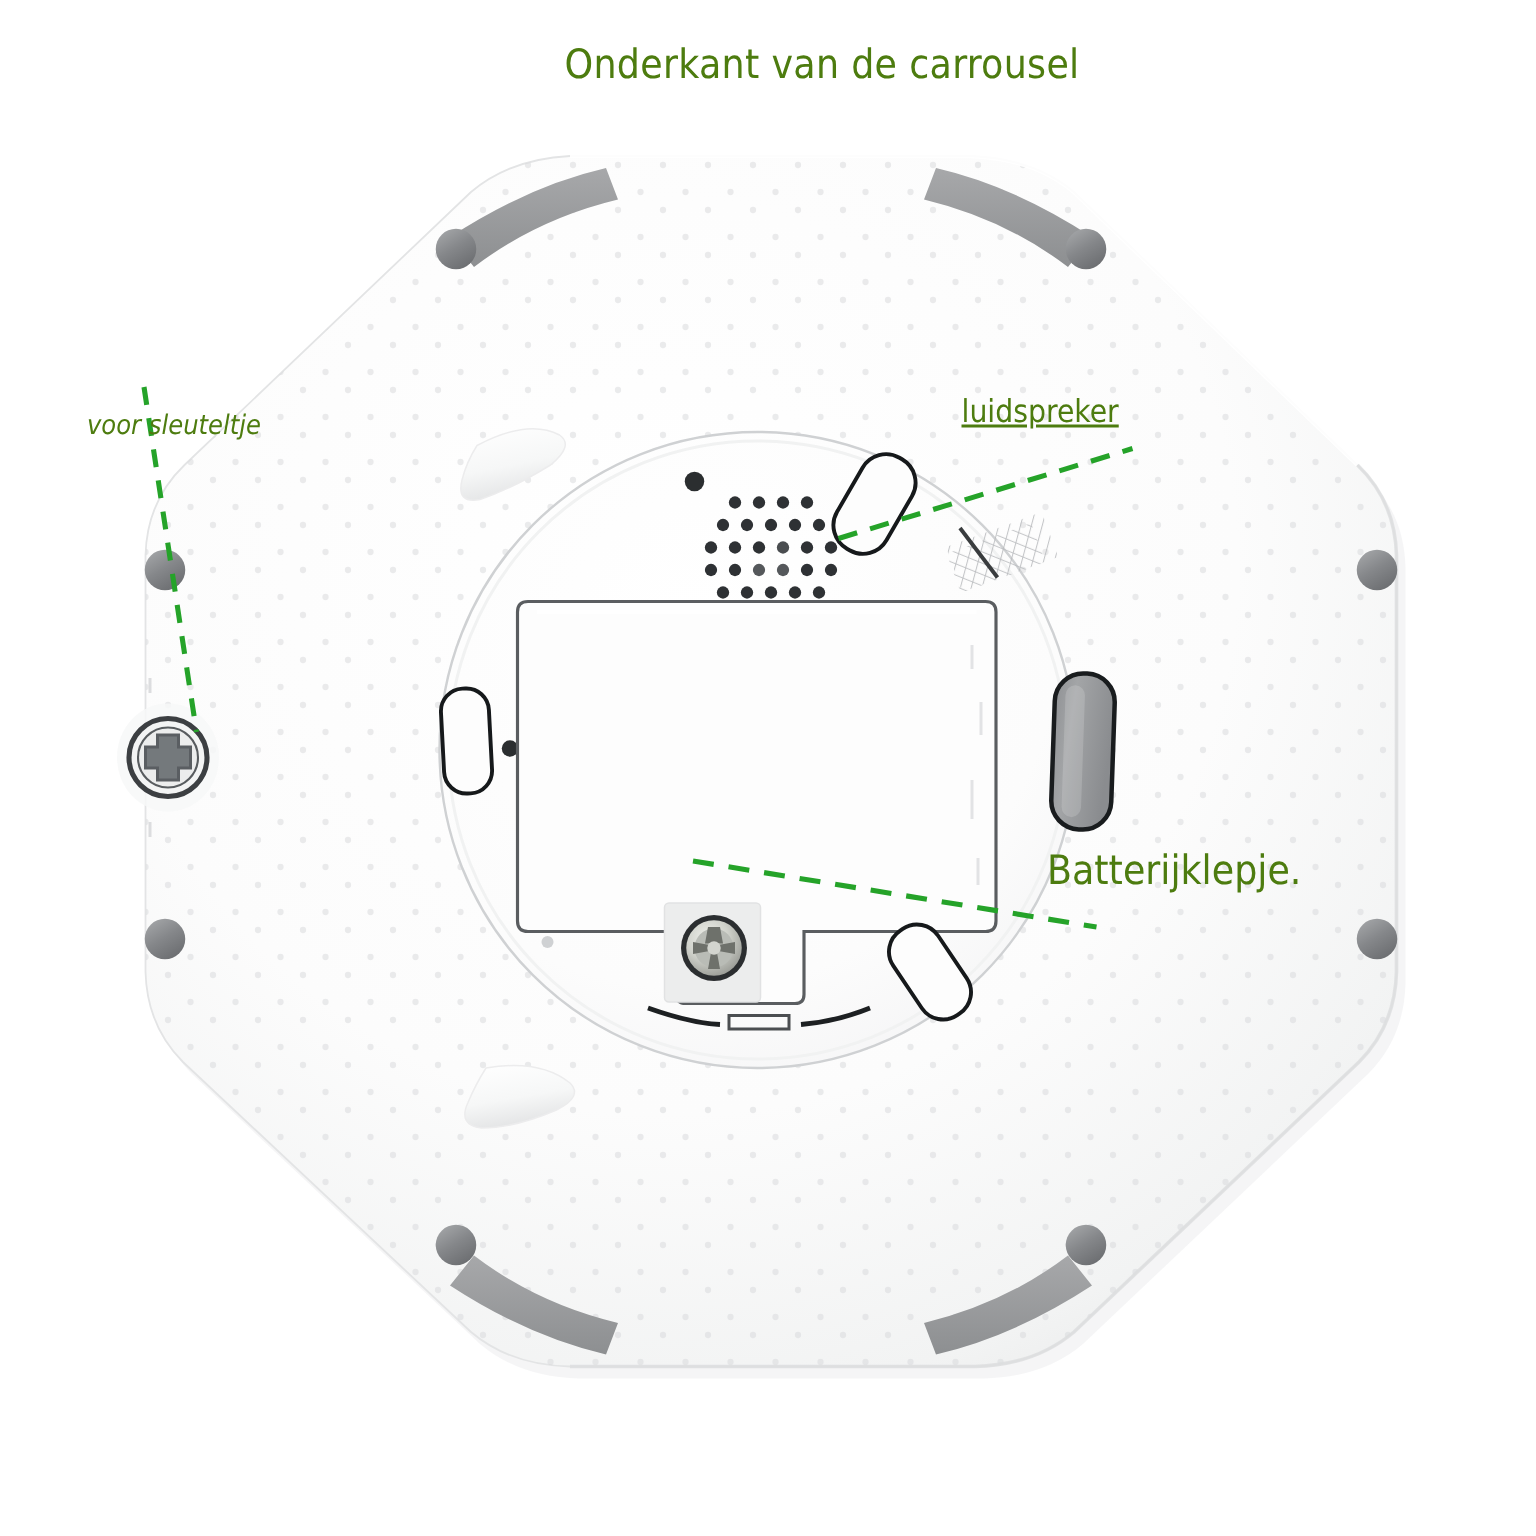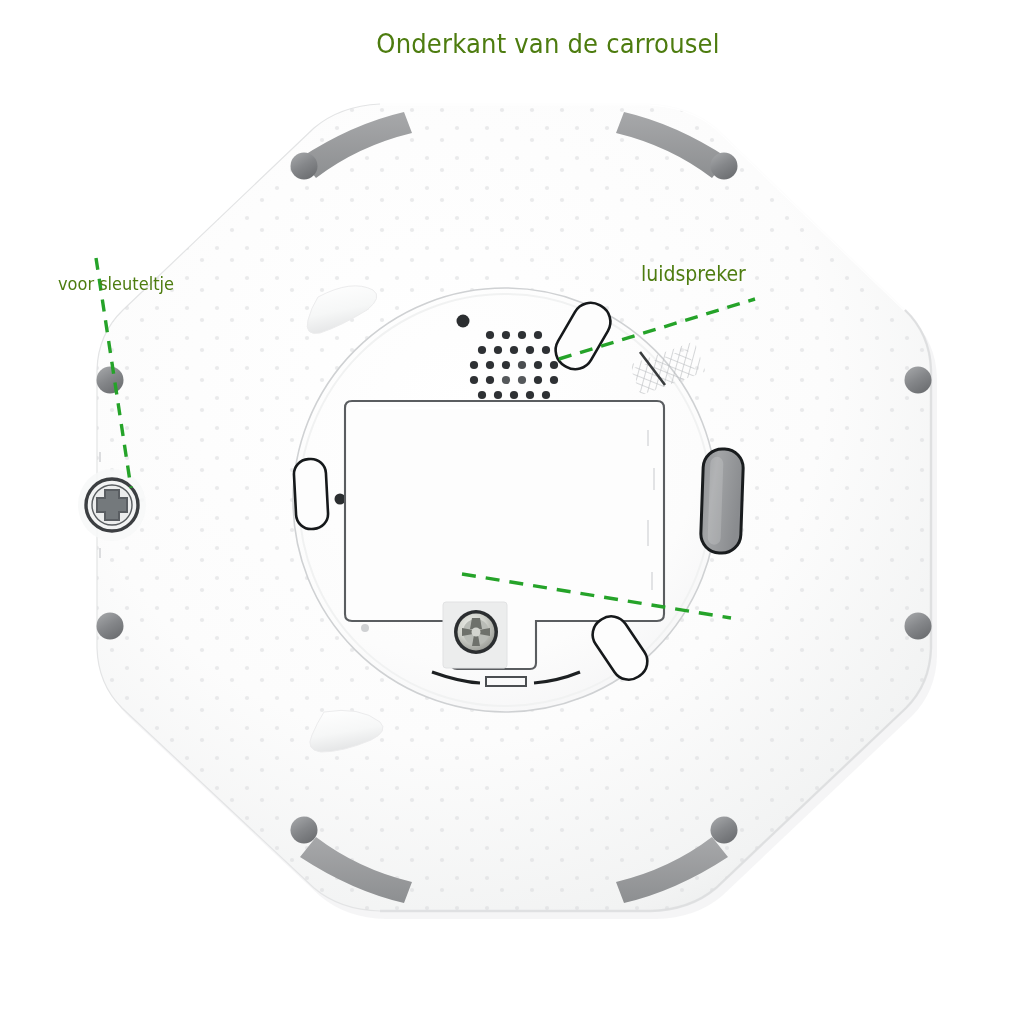--- a/index.html
+++ b/index.html
@@ -6,22 +6,22 @@
   body{width:1024px;height:1024px;overflow:hidden;
        font-family:"Liberation Sans","DejaVu Sans",sans-serif;}
   #stage{position:relative;width:1024px;height:1024px;background:#ffffff;}
   #stage svg{position:absolute;left:0;top:0;}
 
   .lbl{position:absolute;color:#4d7c0f;font-weight:400;white-space:pre;
        font-family:"DejaVu Sans Condensed","Liberation Sans",sans-serif;margin-left:36px;}
   #title{left:0;top:28px;width:1024px;text-align:center;font-size:27px;
          letter-spacing:.2px;}
   #lbl-lock{left:22px;top:196px;font-size:20px;line-height:35px;}
-  #lbl-lock .l2{display:block;text-align:center;font-size:18px;}
-  #lbl-speaker{left:605px;top:262px;font-size:21px;}
+  #lbl-lock .l2{display:block;text-align:center;font-size:18px;font-style:italic;}
+  #lbl-speaker{left:605px;top:262px;font-size:21px;text-decoration:underline;}
   #lbl-batt{left:662px;top:565px;font-size:27px;}
 </style>
 </head>
 <body>
 
 <div id="stage">
 
   <svg width="1024" height="1024" viewBox="0 0 1024 1024">
     <defs>
       <radialGradient id="bodyGrad" cx="42%" cy="34%" r="78%">
@@ -259,14 +259,15 @@
   </svg>
 
   <div class="lbl" id="title">Onderkant van de carrousel</div>
 
   <div class="lbl" id="lbl-lock">
     <span class="l2">voor sleuteltje</span>
   </div>
 
   <div class="lbl" id="lbl-speaker">luidspreker</div>
 
+  <div class="lbl" id="lbl-batt">Batterijklepje.</div>
 
 </div>
 
 </body></html>

